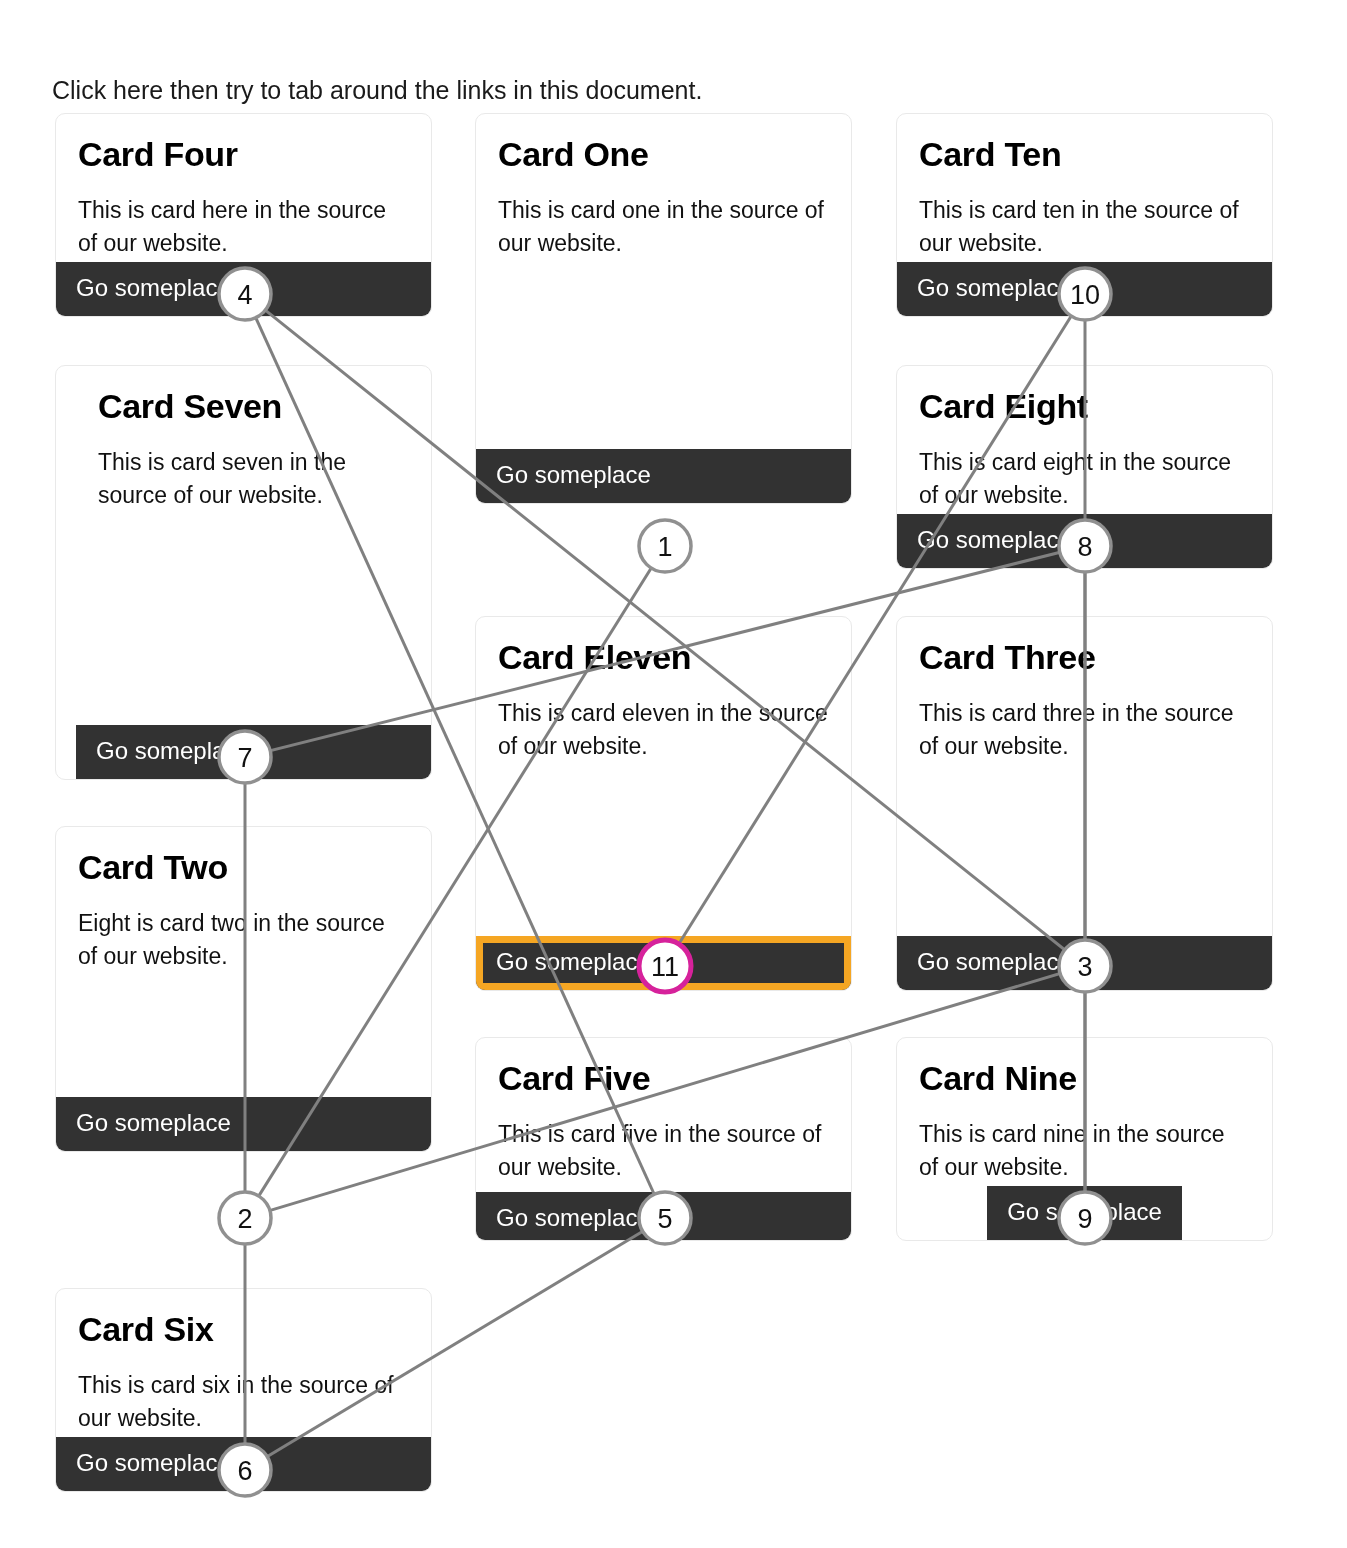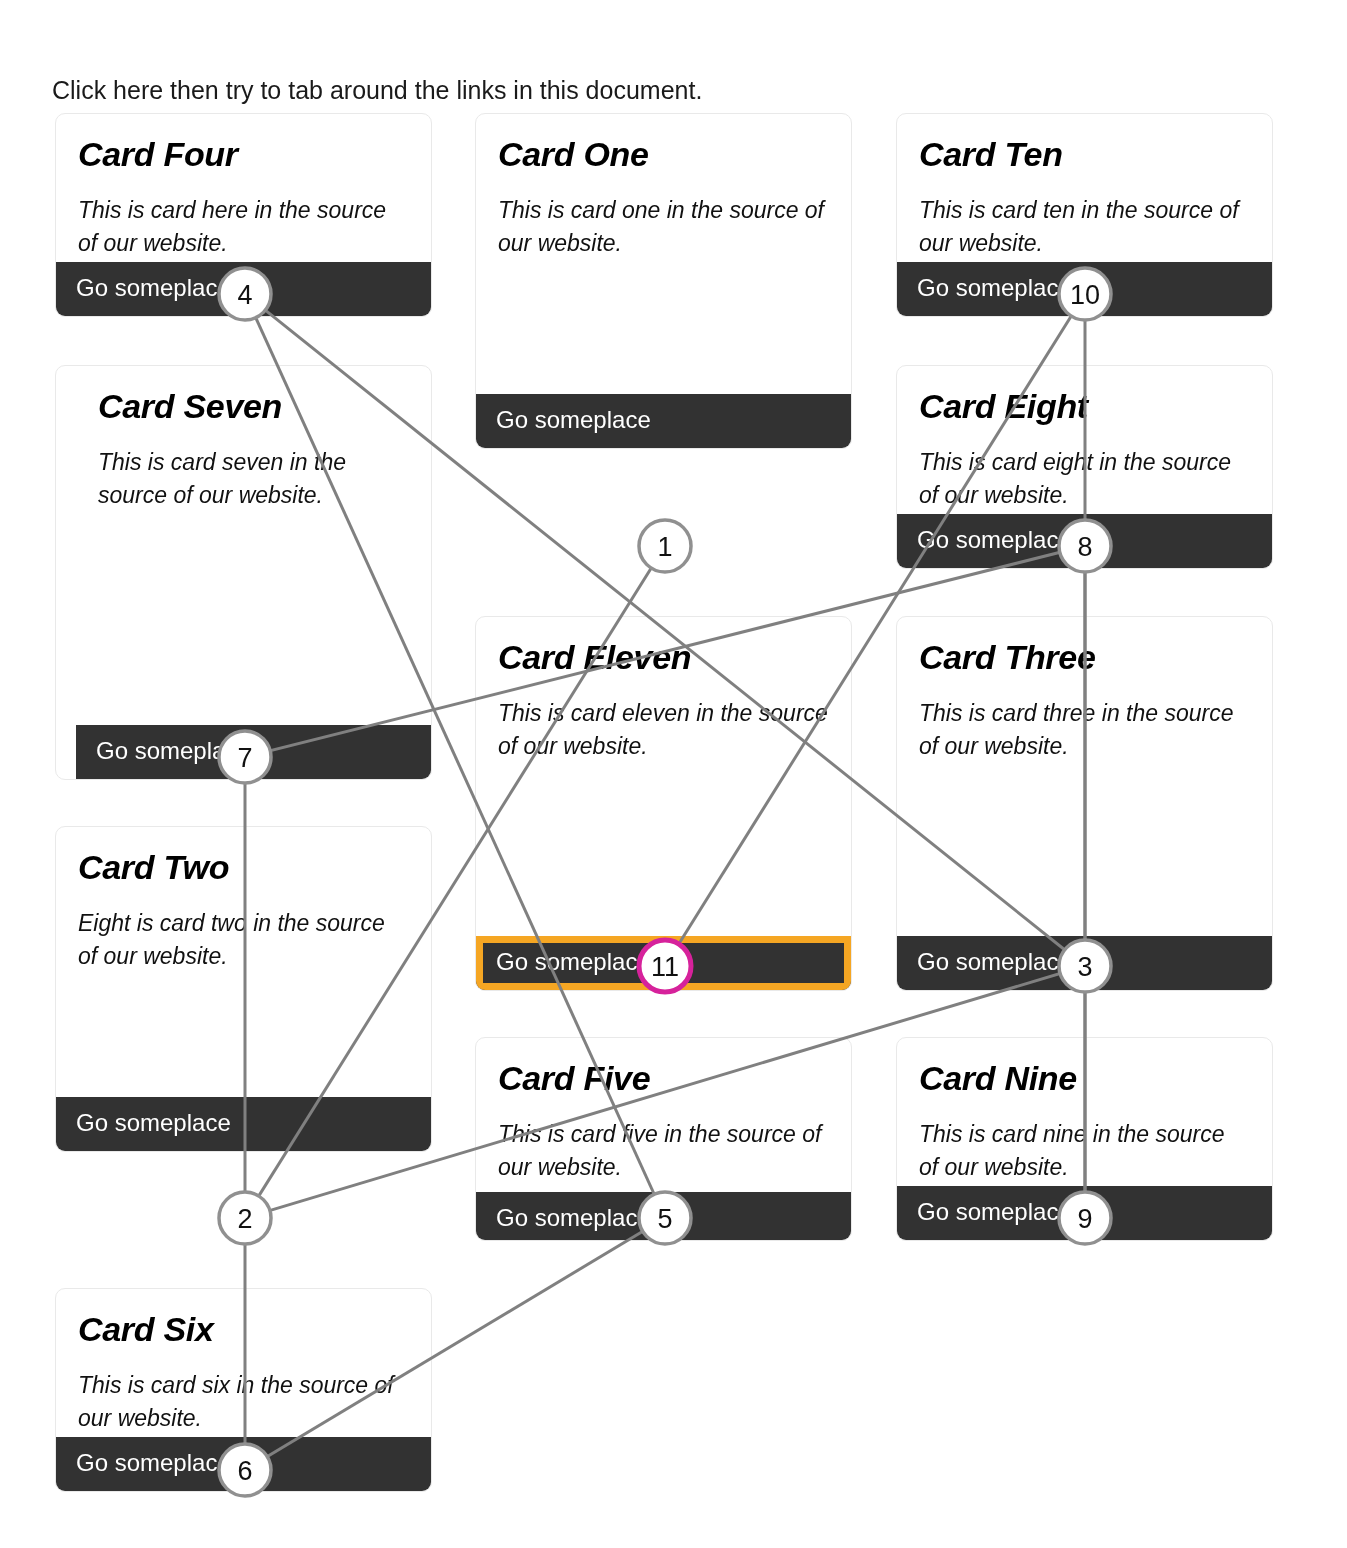--- a/index.html
+++ b/index.html
@@ -41,21 +41,20 @@
     border: 1px solid #e9e9e9;
     border-radius: 10px;
     box-sizing: border-box;
     overflow: hidden;
     display: flex;
     flex-direction: column;
   }
   .card-body {
     flex: 1 1 auto;
     padding: 20px 22px 0 22px;
-    font-style: italic;
   }
   .card-title {
     margin: 0;
     font-size: 34px;
     line-height: 40px;
     font-weight: bold;
     letter-spacing: -0.3px;
     color: #000000;
   }
   .card-text {
@@ -119,21 +118,21 @@
 <p class="intro">Click here then try to tab around the links in this document.</p>
 
 <div id="card-layer">
     <div class="card" style="left: 55px; top: 113px; width: 377px; height: 204px;">
       <div class="card-body">
         <h2 class="card-title">Card Four</h2>
         <p class="card-text">This is card here in the source of our website.</p>
       </div>
       <div class="card-footer"><a class="card-link" href="#">Go someplace</a></div>
     </div>
-    <div class="card" style="left: 475px; top: 113px; width: 377px; height: 336px;">
+    <div class="card" style="left: 475px; top: 113px; width: 377px; height: 391px;">
       <div class="card-body">
         <h2 class="card-title">Card One</h2>
         <p class="card-text">This is card one in the source of our website.</p>
       </div>
       <div class="card-footer"><a class="card-link" href="#">Go someplace</a></div>
     </div>
     <div class="card" style="left: 896px; top: 113px; width: 377px; height: 204px;">
       <div class="card-body">
         <h2 class="card-title">Card Ten</h2>
         <p class="card-text">This is card ten in the source of our website.</p>
@@ -175,21 +174,21 @@
       </div>
       <div class="card-footer"><a class="card-link" href="#">Go someplace</a></div>
     </div>
     <div class="card" style="left: 475px; top: 1037px; width: 377px; height: 204px; gap: 8px;">
       <div class="card-body">
         <h2 class="card-title">Card Five</h2>
         <p class="card-text">This is card five in the source of our website.</p>
       </div>
       <div class="card-footer"><a class="card-link" href="#">Go someplace</a></div>
     </div>
-    <div class="card" style="left: 896px; top: 1037px; width: 377px; height: 204px;">
+    <div class="card" style="left: 896px; top: 1037px; width: 377px; height: 204px; align-items: center;">
       <div class="card-body">
         <h2 class="card-title">Card Nine</h2>
         <p class="card-text">This is card nine in the source of our website.</p>
       </div>
       <div class="card-footer"><a class="card-link" href="#">Go someplace</a></div>
     </div>
     <div class="card" style="left: 55px; top: 1288px; width: 377px; height: 204px;">
       <div class="card-body">
         <h2 class="card-title">Card Six</h2>
         <p class="card-text">This is card six in the source of our website.</p>

